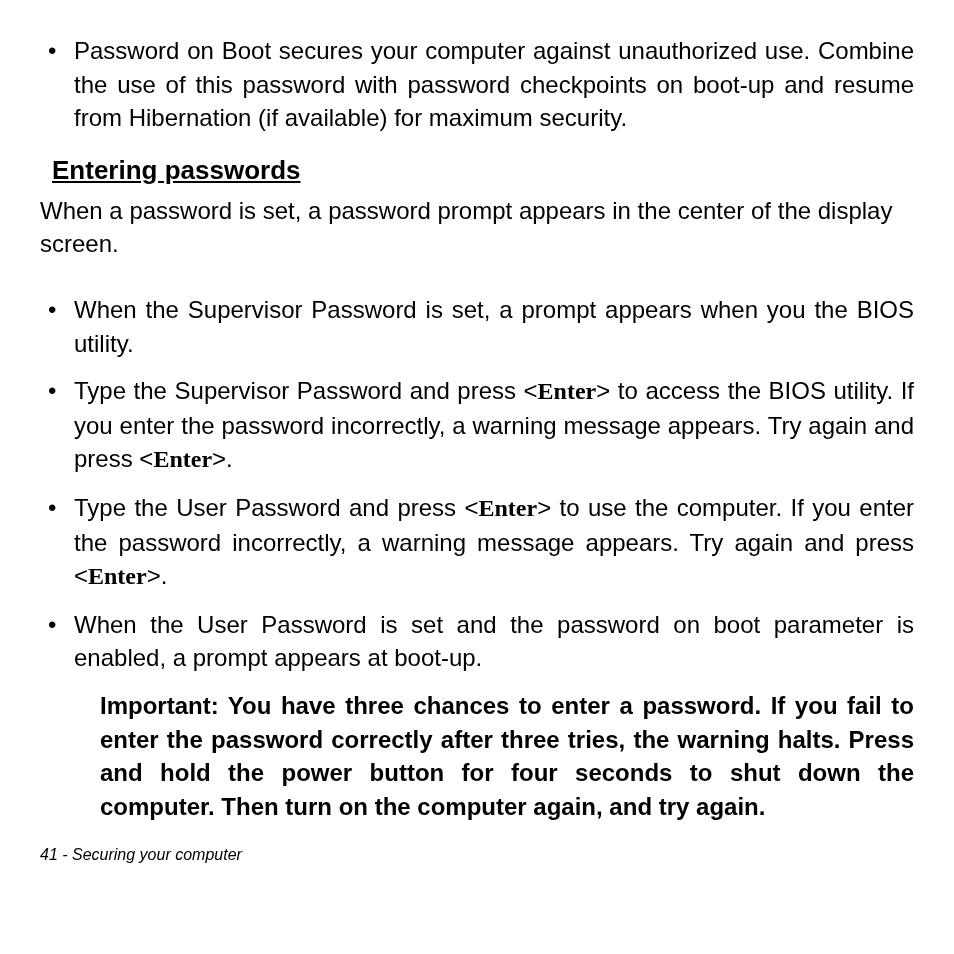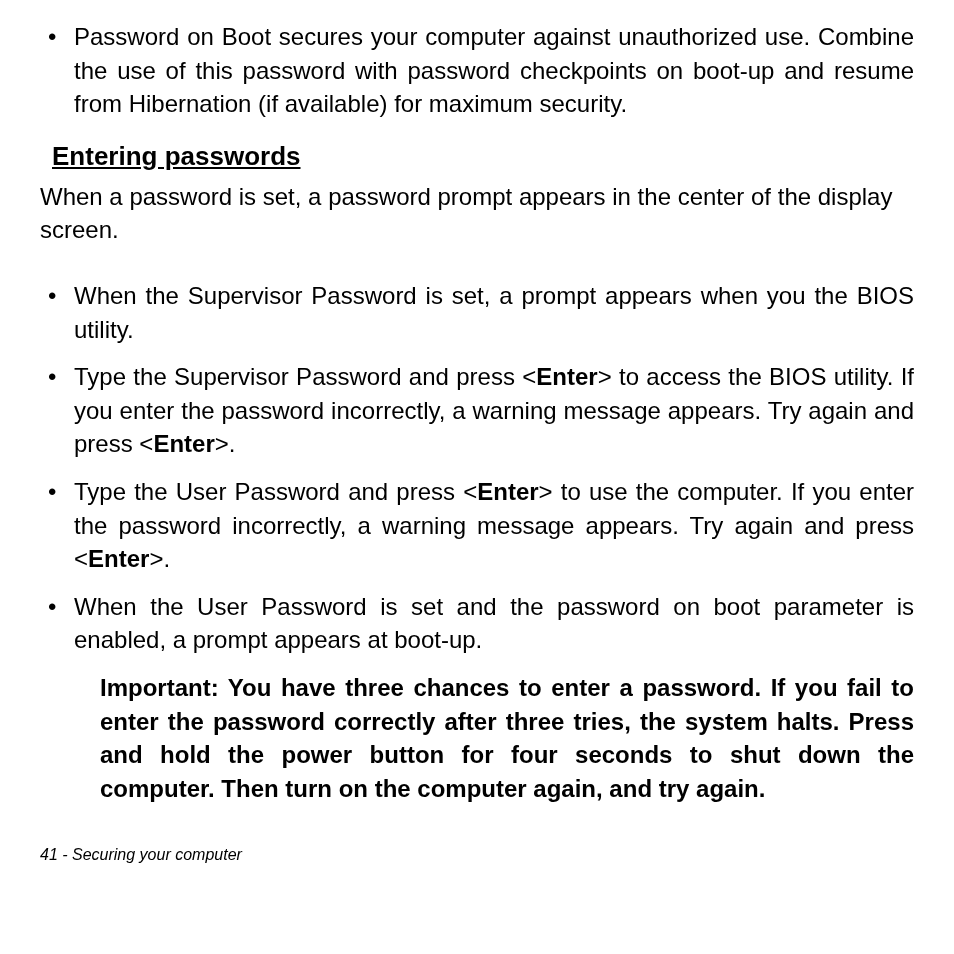--- a/index.html
+++ b/index.html
@@ -8,21 +8,21 @@
     width: 954px;
     height: 954px;
     background: #ffffff;
     font-family: Arial, Helvetica, sans-serif;
     color: #000000;
   }
   .page {
     box-sizing: border-box;
     width: 954px;
     height: 882px;
-    padding: 20px 40px 20px 40px;
+    padding: 34px 40px 20px 40px;
     position: relative;
   }
   .body-text {
     font-size: 24px;
     line-height: 1.4;
   }
   ul.bullets {
     list-style: none;
     margin: 0;
     padding: 0;
@@ -59,21 +59,21 @@
     line-height: 1.4;
     margin-bottom: 32px;
   }
   .footer {
     position: absolute;
     left: 40px;
     bottom: 18px;
     font-style: italic;
     font-size: 16px;
   }
-  b { font-weight: bold; }
+  b { font-weight: bold; font-family: Liberation Serif, serif; }
 </style>
 </head>
 <body>
 
 <div class="page">
 
   <ul class="bullets body-text">
     <li>
       <span>Password on Boot secures your computer against unauthorized use. Combine the use of this password with password checkpoints on boot-up and resume from Hibernation (if available) for maximum security.</span>
     </li>
@@ -97,20 +97,20 @@
     </li>
     <li>
       <span>Type the User Password and press &lt;</span><b>Enter</b><span>&gt; to use the computer. If you enter the password incorrectly, a warning message appears. Try again and press &lt;</span><b>Enter</b><span>&gt;.</span>
     </li>
     <li>
       <span>When the User Password is set and the password on boot parameter is enabled, a prompt appears at boot-up.</span>
     </li>
   </ul>
 
   <div class="indent-block body-text">
-    <span>Important: You have three chances to enter a password. If you fail to enter the password correctly after three tries, the system halts. Press and hold the power button for four seconds to shut down the computer. Then turn on the computer again, and try again.</span>
+    <span>Important: You have three chances to enter a password. If you fail to enter the password correctly after three tries, the warning halts. Press and hold the power button for four seconds to shut down the computer. Then turn on the computer again, and try again.</span>
   </div>
 
   <div class="footer">
     <span>41 - Securing your computer</span>
   </div>
 
 </div>
 
 </body></html>

